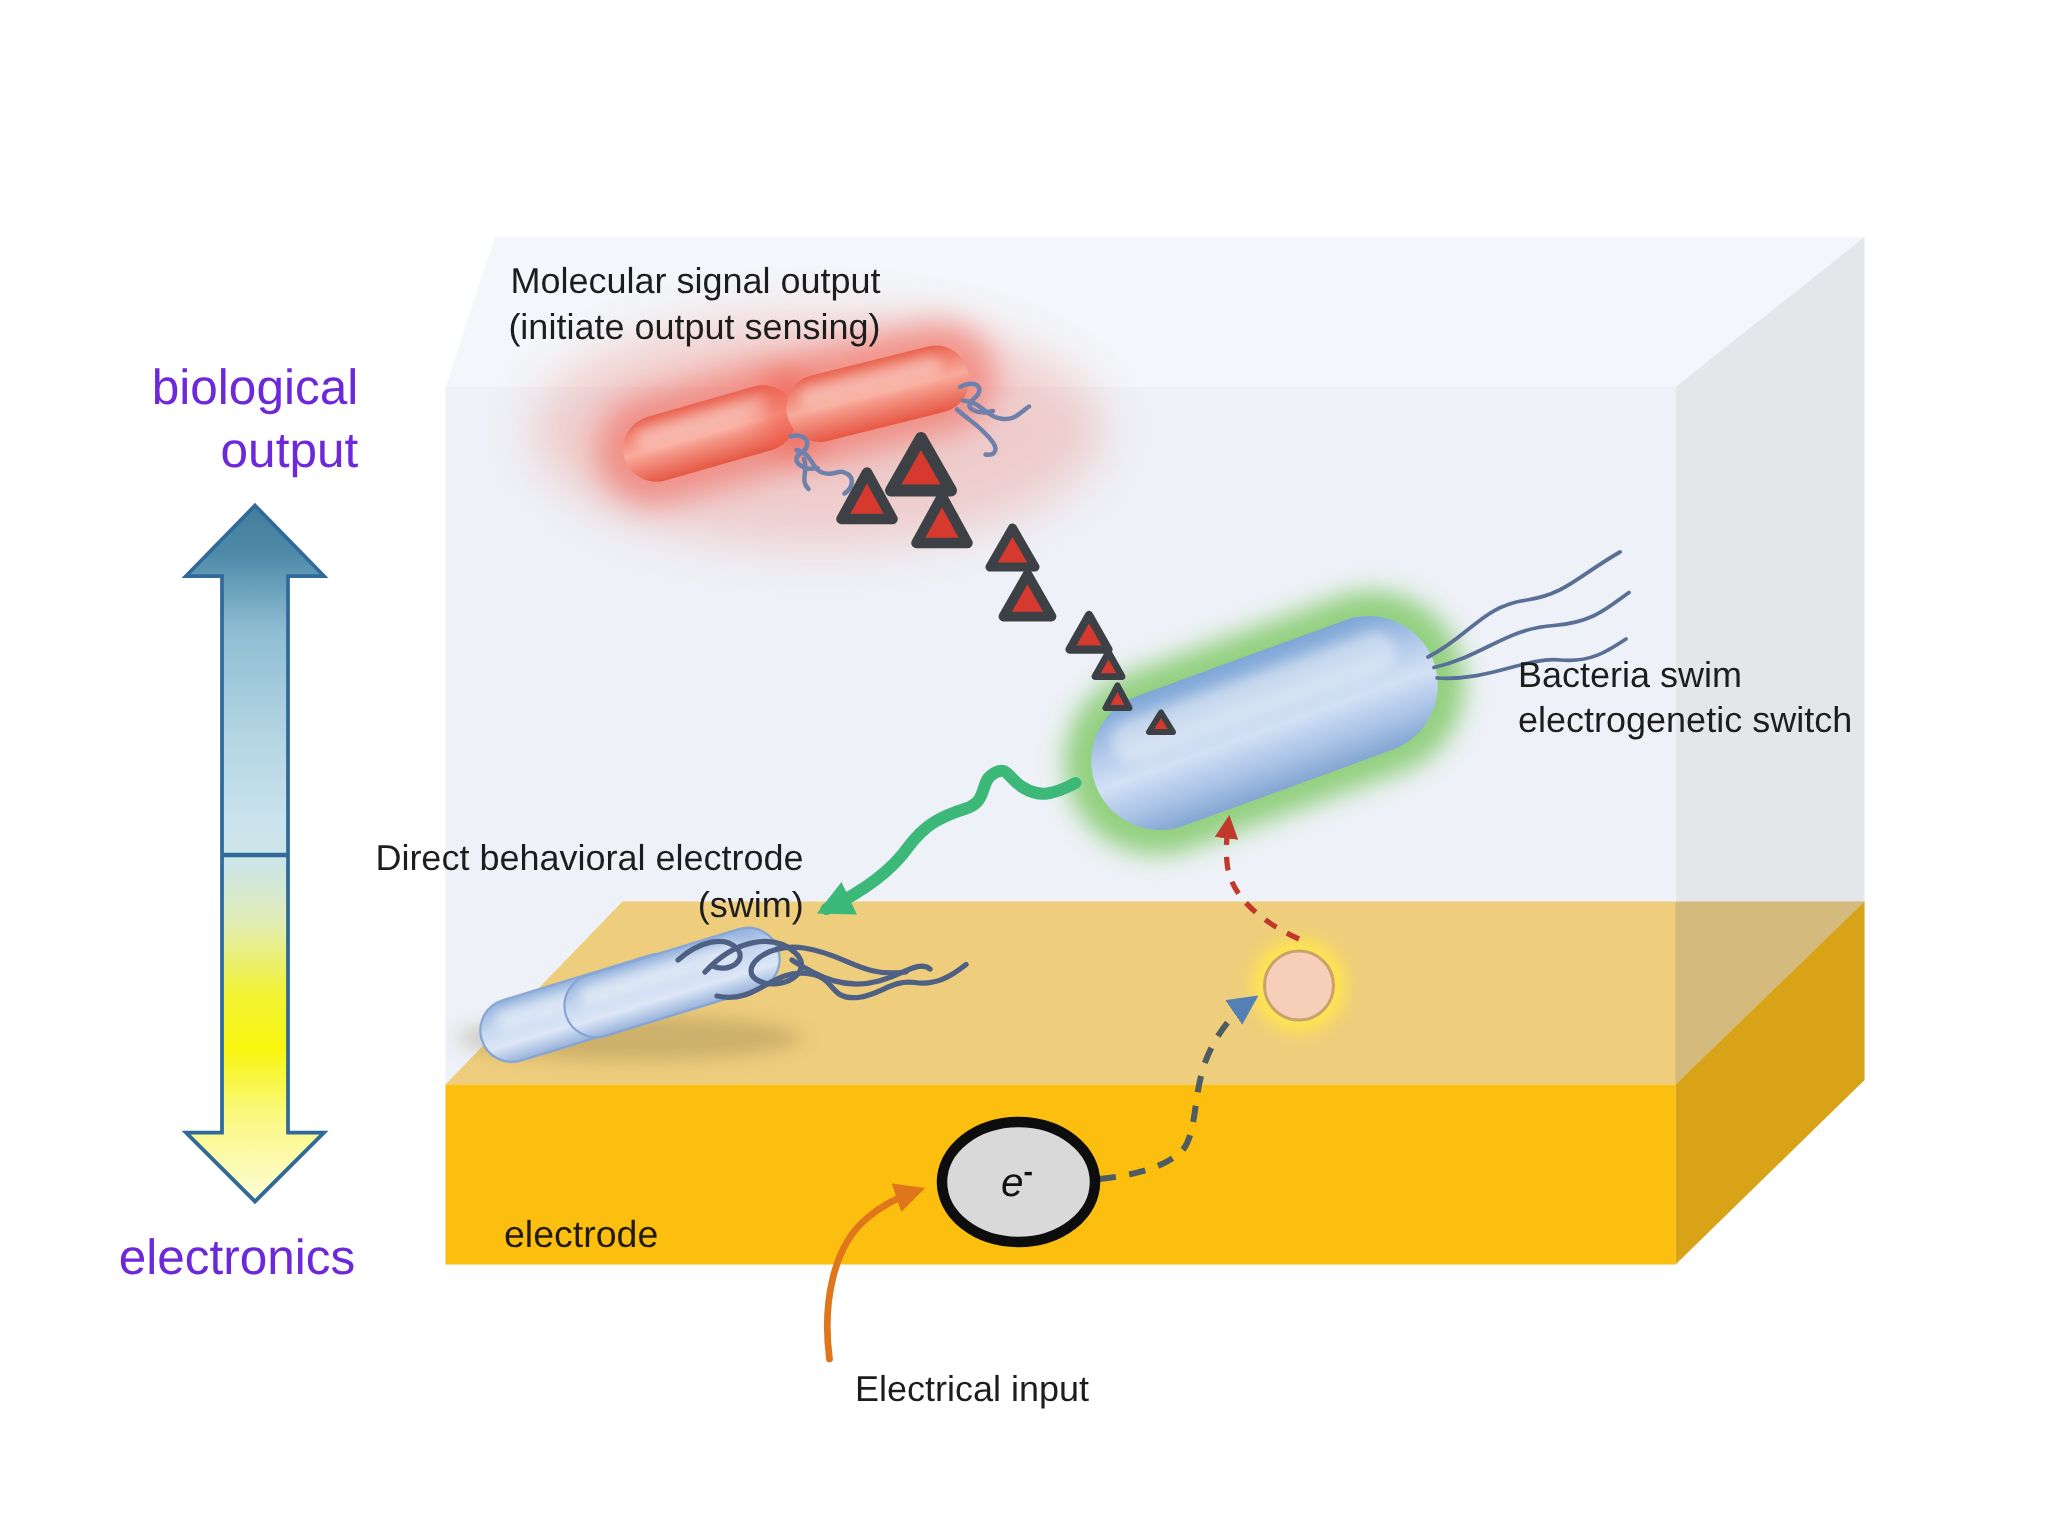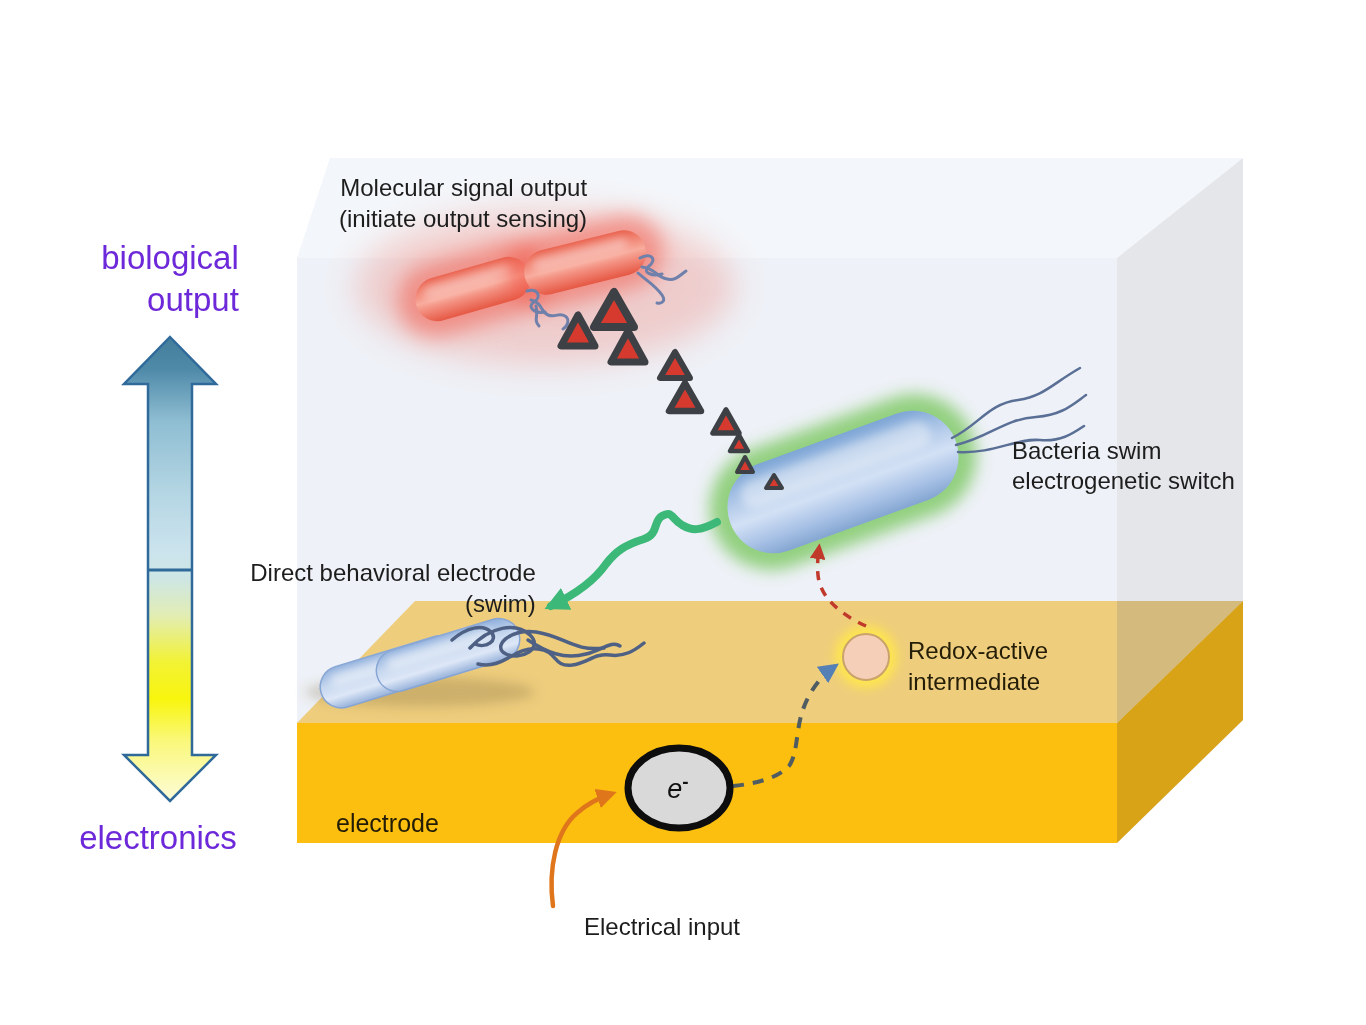--- a/index.html
+++ b/index.html
@@ -218,26 +218,22 @@
 <div class="label" style="left:1012px;top:436px;line-height:30px;">
   <div>Bacteria swim</div>
   <div>electrogenetic switch</div>
 </div>
 
 <div class="label centered" style="left:393px;top:557px;">
   <div>Direct behavioral electrode</div>
   <div>(swim)</div>
 </div>
 
-<div class="label" style="left:908px;top:635px;color:#241d08;">
-  <div>Redox-active</div>
-  <div>intermediate</div>
-</div>
 
 <div class="label" style="left:336px;top:780px;font-size:25px;color:#221c06;margin-top:28px;">electrode</div>
 
 <div class="electron" style="left:678px;top:789px;">
   <span>e</span><sup>-</sup>
 </div>
 
-<div class="label centered" style="left:648px;top:911px;margin-left:14px;">Electrical input</div>
+<div class="label centered" style="left:648px;top:911px;">Electrical input</div>
 
 </div>
 
 </body></html>

